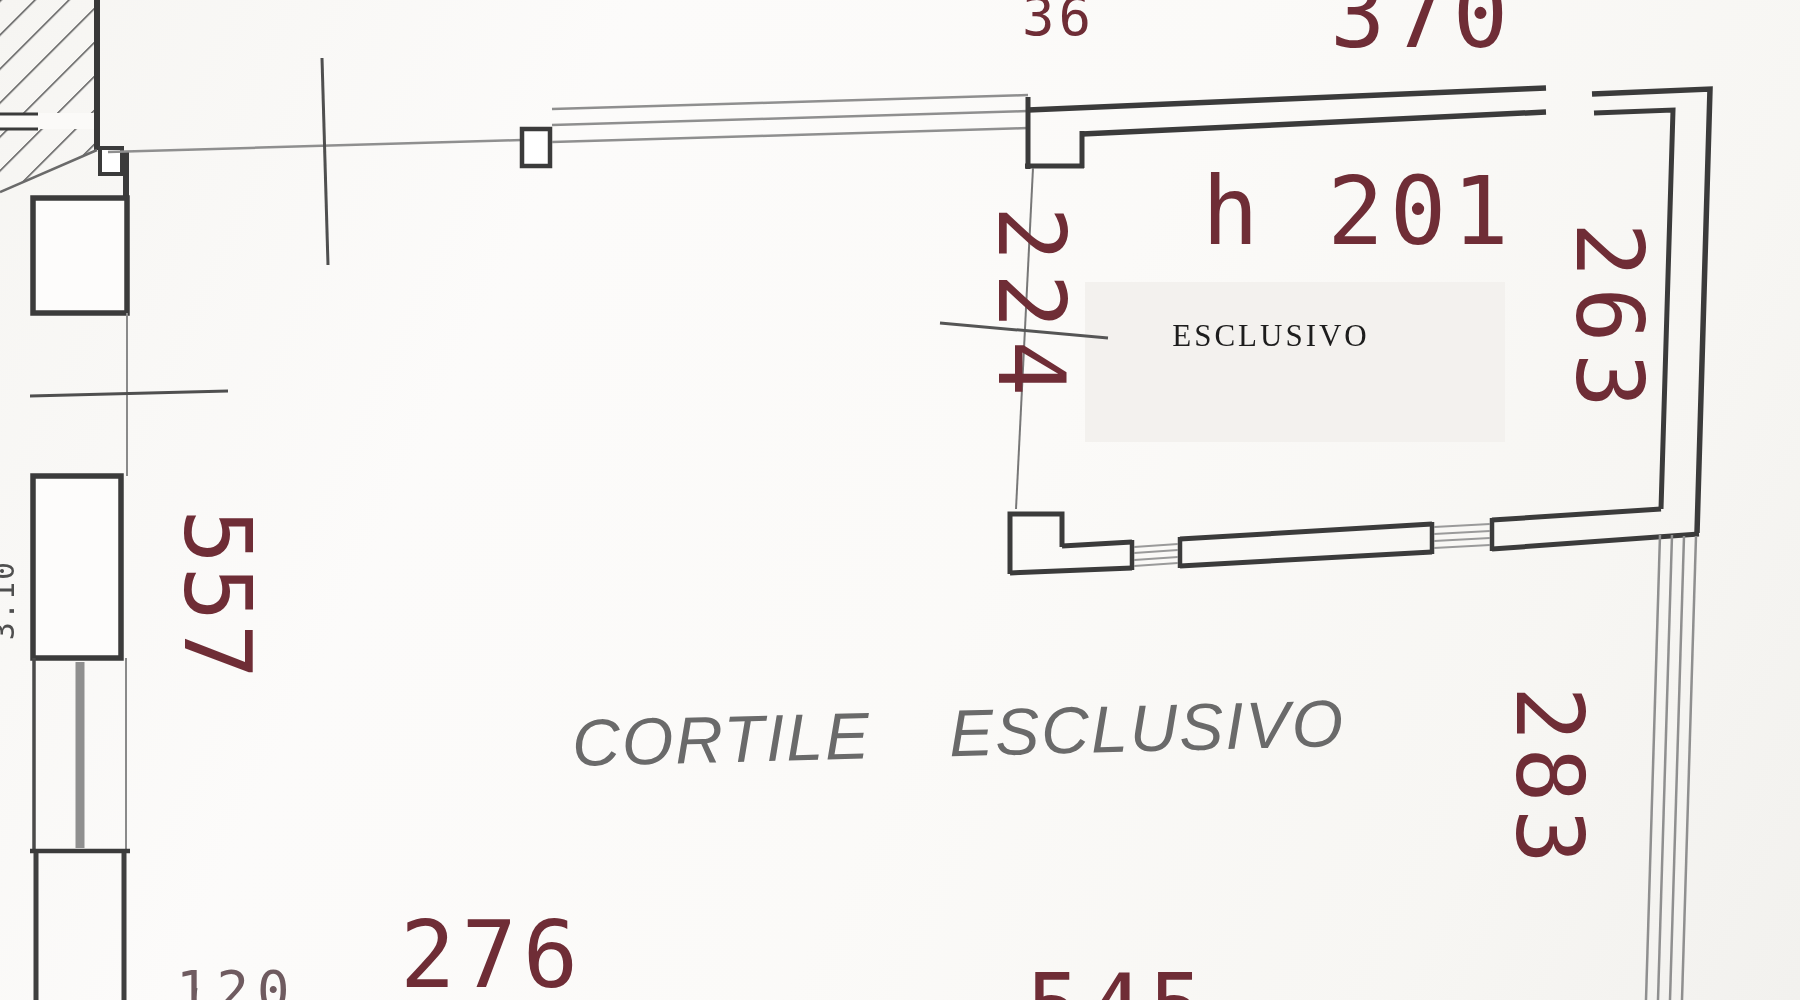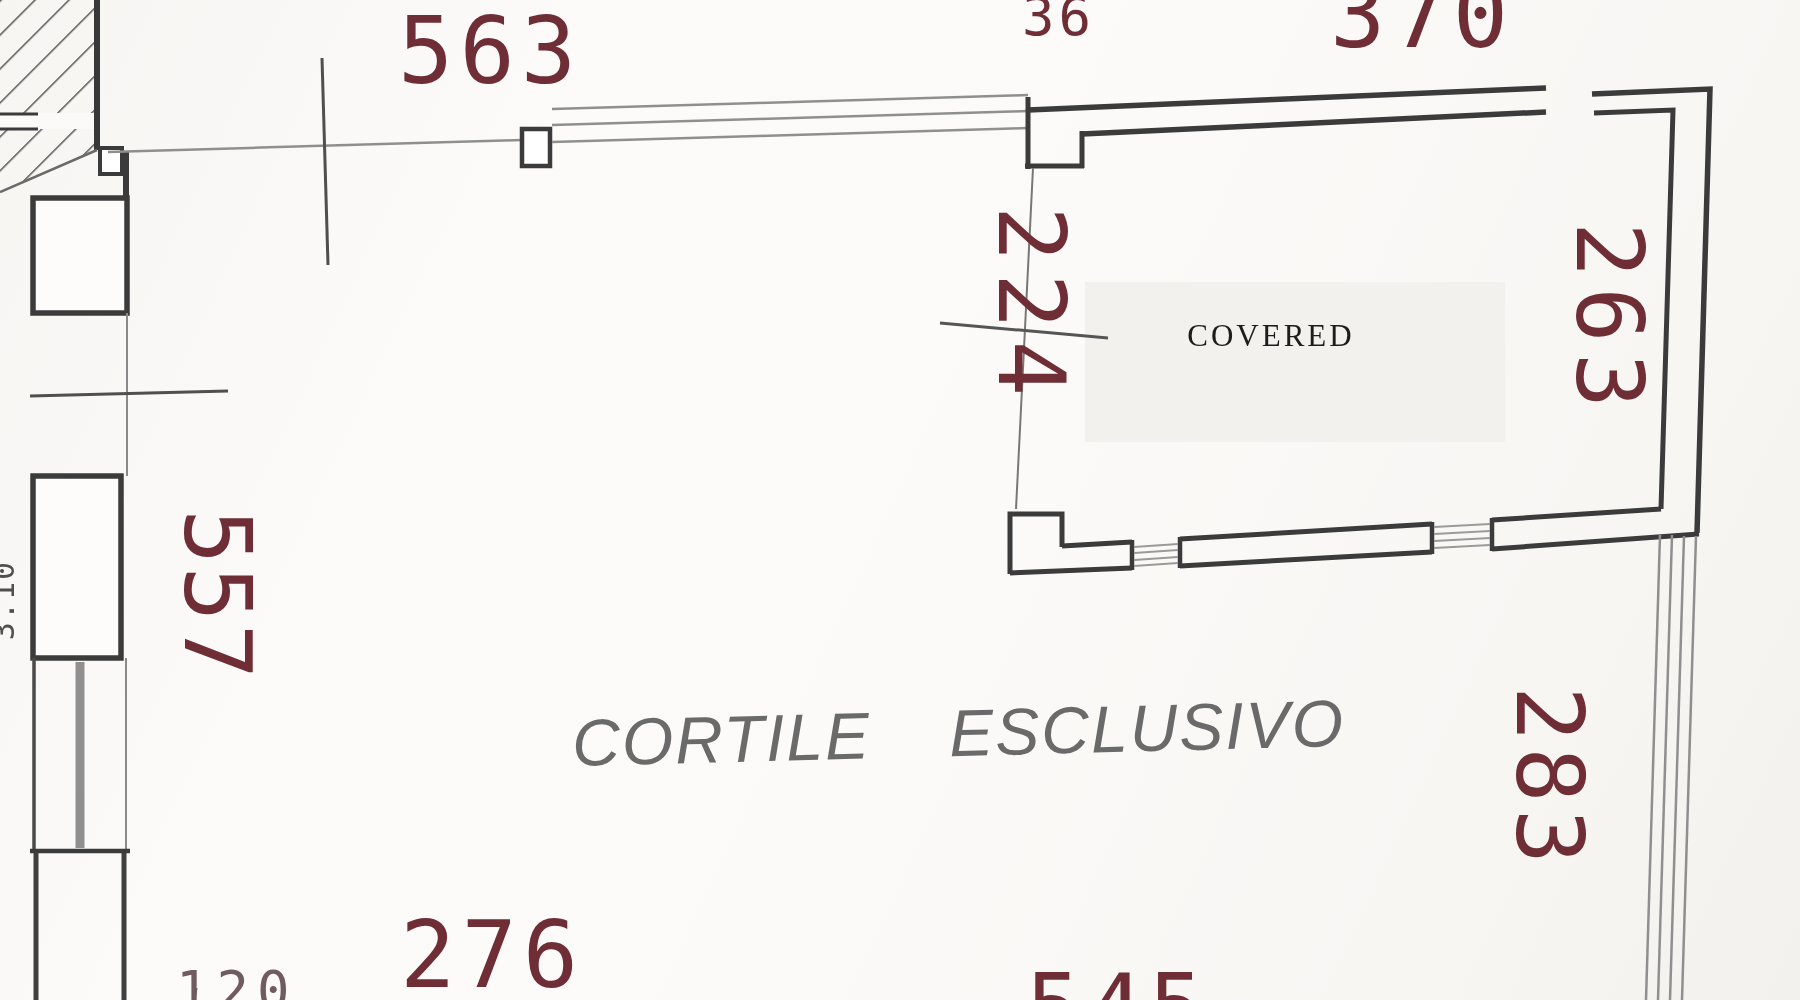--- a/index.html
+++ b/index.html
@@ -115,29 +115,29 @@
     </g>
 
     <g>
       <line x1="1660" y1="535" x2="1646" y2="1000" stroke="#8f8f8f" stroke-width="2.5"></line>
       <line x1="1672" y1="535" x2="1658" y2="1000" stroke="#8f8f8f" stroke-width="2.5"></line>
       <line x1="1684" y1="536" x2="1670" y2="1000" stroke="#8f8f8f" stroke-width="2.5"></line>
       <line x1="1696" y1="536" x2="1682" y2="1000" stroke="#8f8f8f" stroke-width="2.5"></line>
     </g>
   </svg>
 
-  <div class="lbl dim dim-big" style="left:398px;top:6px;">563</div>
   <div class="lbl dim" style="left:1022px;top:-10px;font-size:54px;letter-spacing:4px;">36</div>
   <div class="lbl dim dim-big" style="left:1330px;top:-30px;">370</div>
+  <div class="lbl dim" style="left:1202px;top:165px;font-size:94px;letter-spacing:6px;">h 201</div>
   <div class="lbl dim dim-rot" style="left:1030px;top:307px;font-size:92px;letter-spacing:12px;">224</div>
   <div class="lbl dim dim-rot" style="left:1608px;top:320px;font-size:92px;letter-spacing:10px;">263</div>
   <div class="lbl dim dim-rot" style="left:216px;top:595px;font-size:92px;letter-spacing:2px;">557</div>
   <div class="lbl dim dim-rot" style="left:1548px;top:778px;font-size:92px;letter-spacing:6px;">283</div>
   <div class="lbl dim dim-big" style="left:400px;top:910px;">276</div>
   <div class="lbl dim dim-big" style="left:1026px;top:963px;">545</div>
   <div class="lbl dim" style="left:176px;top:964px;font-size:54px;letter-spacing:8px;color:#6f5b60;">120</div>
   <div class="lbl" style="left:4px;top:600px;font-size:30px;letter-spacing:2px;color:#4f4f4f;
        font-family:'DejaVu Sans Mono',monospace;transform:translate(-50%,-50%) rotate(-90deg);">3.10</div>
 
-  <div class="lbl serif-lbl center" style="left:1271px;top:335px;font-size:31px;letter-spacing:3px;">COVERED</div>
+  <div class="lbl serif-lbl center" style="left:1271px;top:335px;font-size:31px;letter-spacing:3px;">ESCLUSIVO</div>
   <div class="lbl cortile" style="left:572px;top:700px;">CORTILE ESCLUSIVO</div>
 
 </div>
 
 </body></html>

